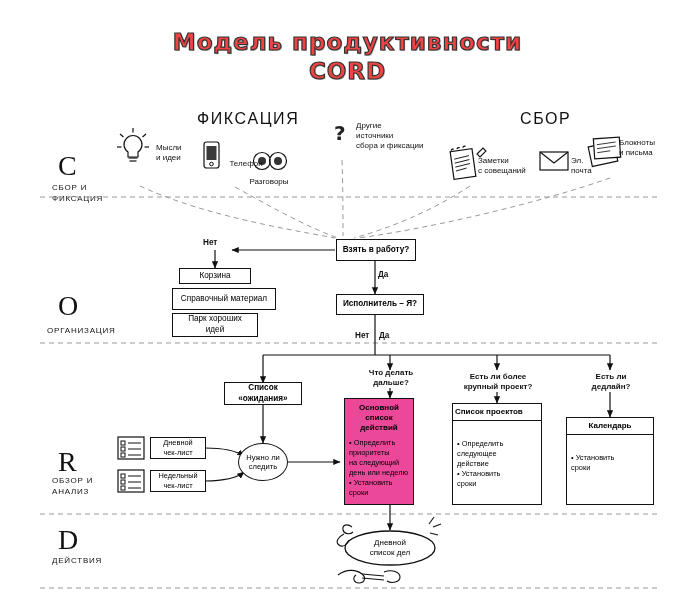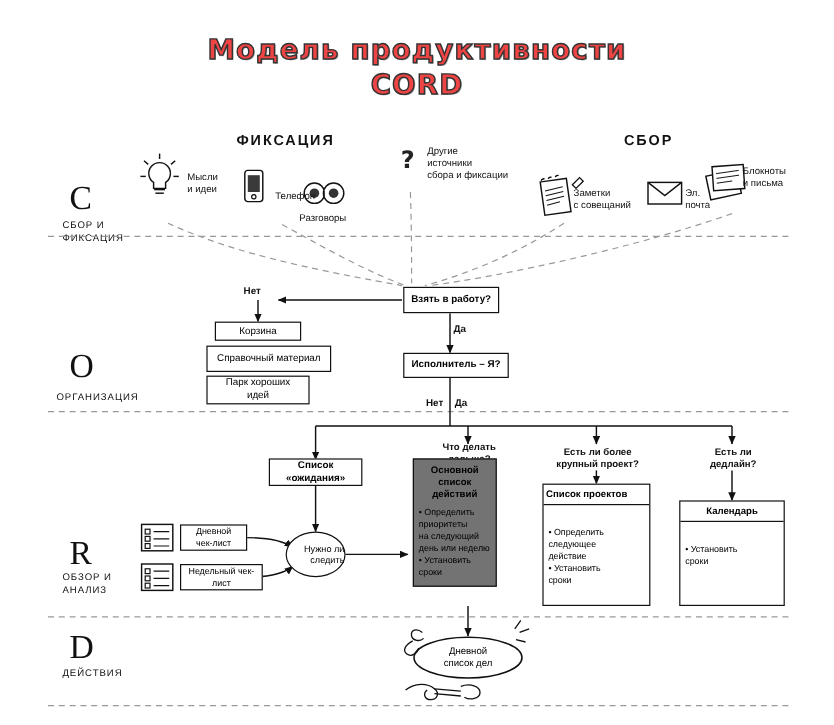--- a/index.html
+++ b/index.html
@@ -29,22 +29,22 @@
     letter-spacing: 1px;
     color: #ef4444;
     -webkit-text-stroke: 1.2px #333;
     text-shadow: 1px 1px 0 #bbb;
     line-height: 1.25;
   }
   .title .l2 { display:block; }
 
   .colhead {
     position: absolute;
-    font-weight: bold;
-    font-size: 12px;
+    font-weight: normal;
+    font-size: 16px;
     letter-spacing: 1.6px;
     color: #111;
   }
 
   .stage-letter {
     position: absolute;
     font-family: "Liberation Serif", serif;
     font-size: 28px;
     color: #111;
   }
@@ -296,33 +296,33 @@
 хороших идей</div>
 
   <div class="box bold" style="left:336px; top:294px; width:88px; height:21px;">Исполнитель – Я?</div>
 
   <div class="lbl" style="left:355px; top:331px;">Нет</div>
   <div class="lbl" style="left:379px; top:331px;">Да</div>
 
   <div class="box bold" style="left:224px; top:382px; width:78px; height:23px;">Список
 «ожидания»</div>
 
-  <div style="position:absolute; left:238px; top:443px; width:50px; height:38px; border:1.3px solid #111; border-radius:50%; background:#fff; font-size:7.6px; line-height:1.2; text-align:right; display:flex; align-items:center; justify-content:center; box-sizing:border-box;">Нужно
+  <div style="position:absolute; left:238px; top:443px; width:50px; height:38px; border:1.3px solid #111; border-radius:50%; background:#fff; font-size:7.6px; line-height:1.2; text-align:center; display:flex; align-items:center; justify-content:center; box-sizing:border-box;">Нужно
 ли
 следить</div>
 
   <div class="box" style="left:150px; top:437px; width:56px; height:22px; font-size:7.4px;">Дневной
 чек-лист</div>
-  <div class="box" style="left:150px; top:470px; width:69px; height:22px; font-size:7.4px;">Недельный
+  <div class="box" style="left:150px; top:470px; width:56px; height:22px; font-size:7.4px;">Недельный
 чек-лист</div>
 
   <div class="small-lbl" style="left:352px; top:368px; width:78px; font-weight:bold;">Что делать
 дальше?</div>
 
-  <div style="position:absolute; left:344px; top:382px; width:70px; height:107px; border:1.3px solid #111; background:#737373; box-sizing:border-box;">
+  <div style="position:absolute; left:344px; top:398px; width:70px; height:107px; border:1.3px solid #111; background:#ec4899; box-sizing:border-box;">
     <div style="font-size:8px; font-weight:bold; text-align:center; line-height:1.25; padding:4px 2px 3px;">Основной
 список действий</div>
     <div style="font-size:7.4px; line-height:1.35; padding:2px 4px; white-space:pre-line;">• Определить
    приоритеты
    на следующий
    день или неделю
 • Установить
    сроки</div>
   </div>
 

